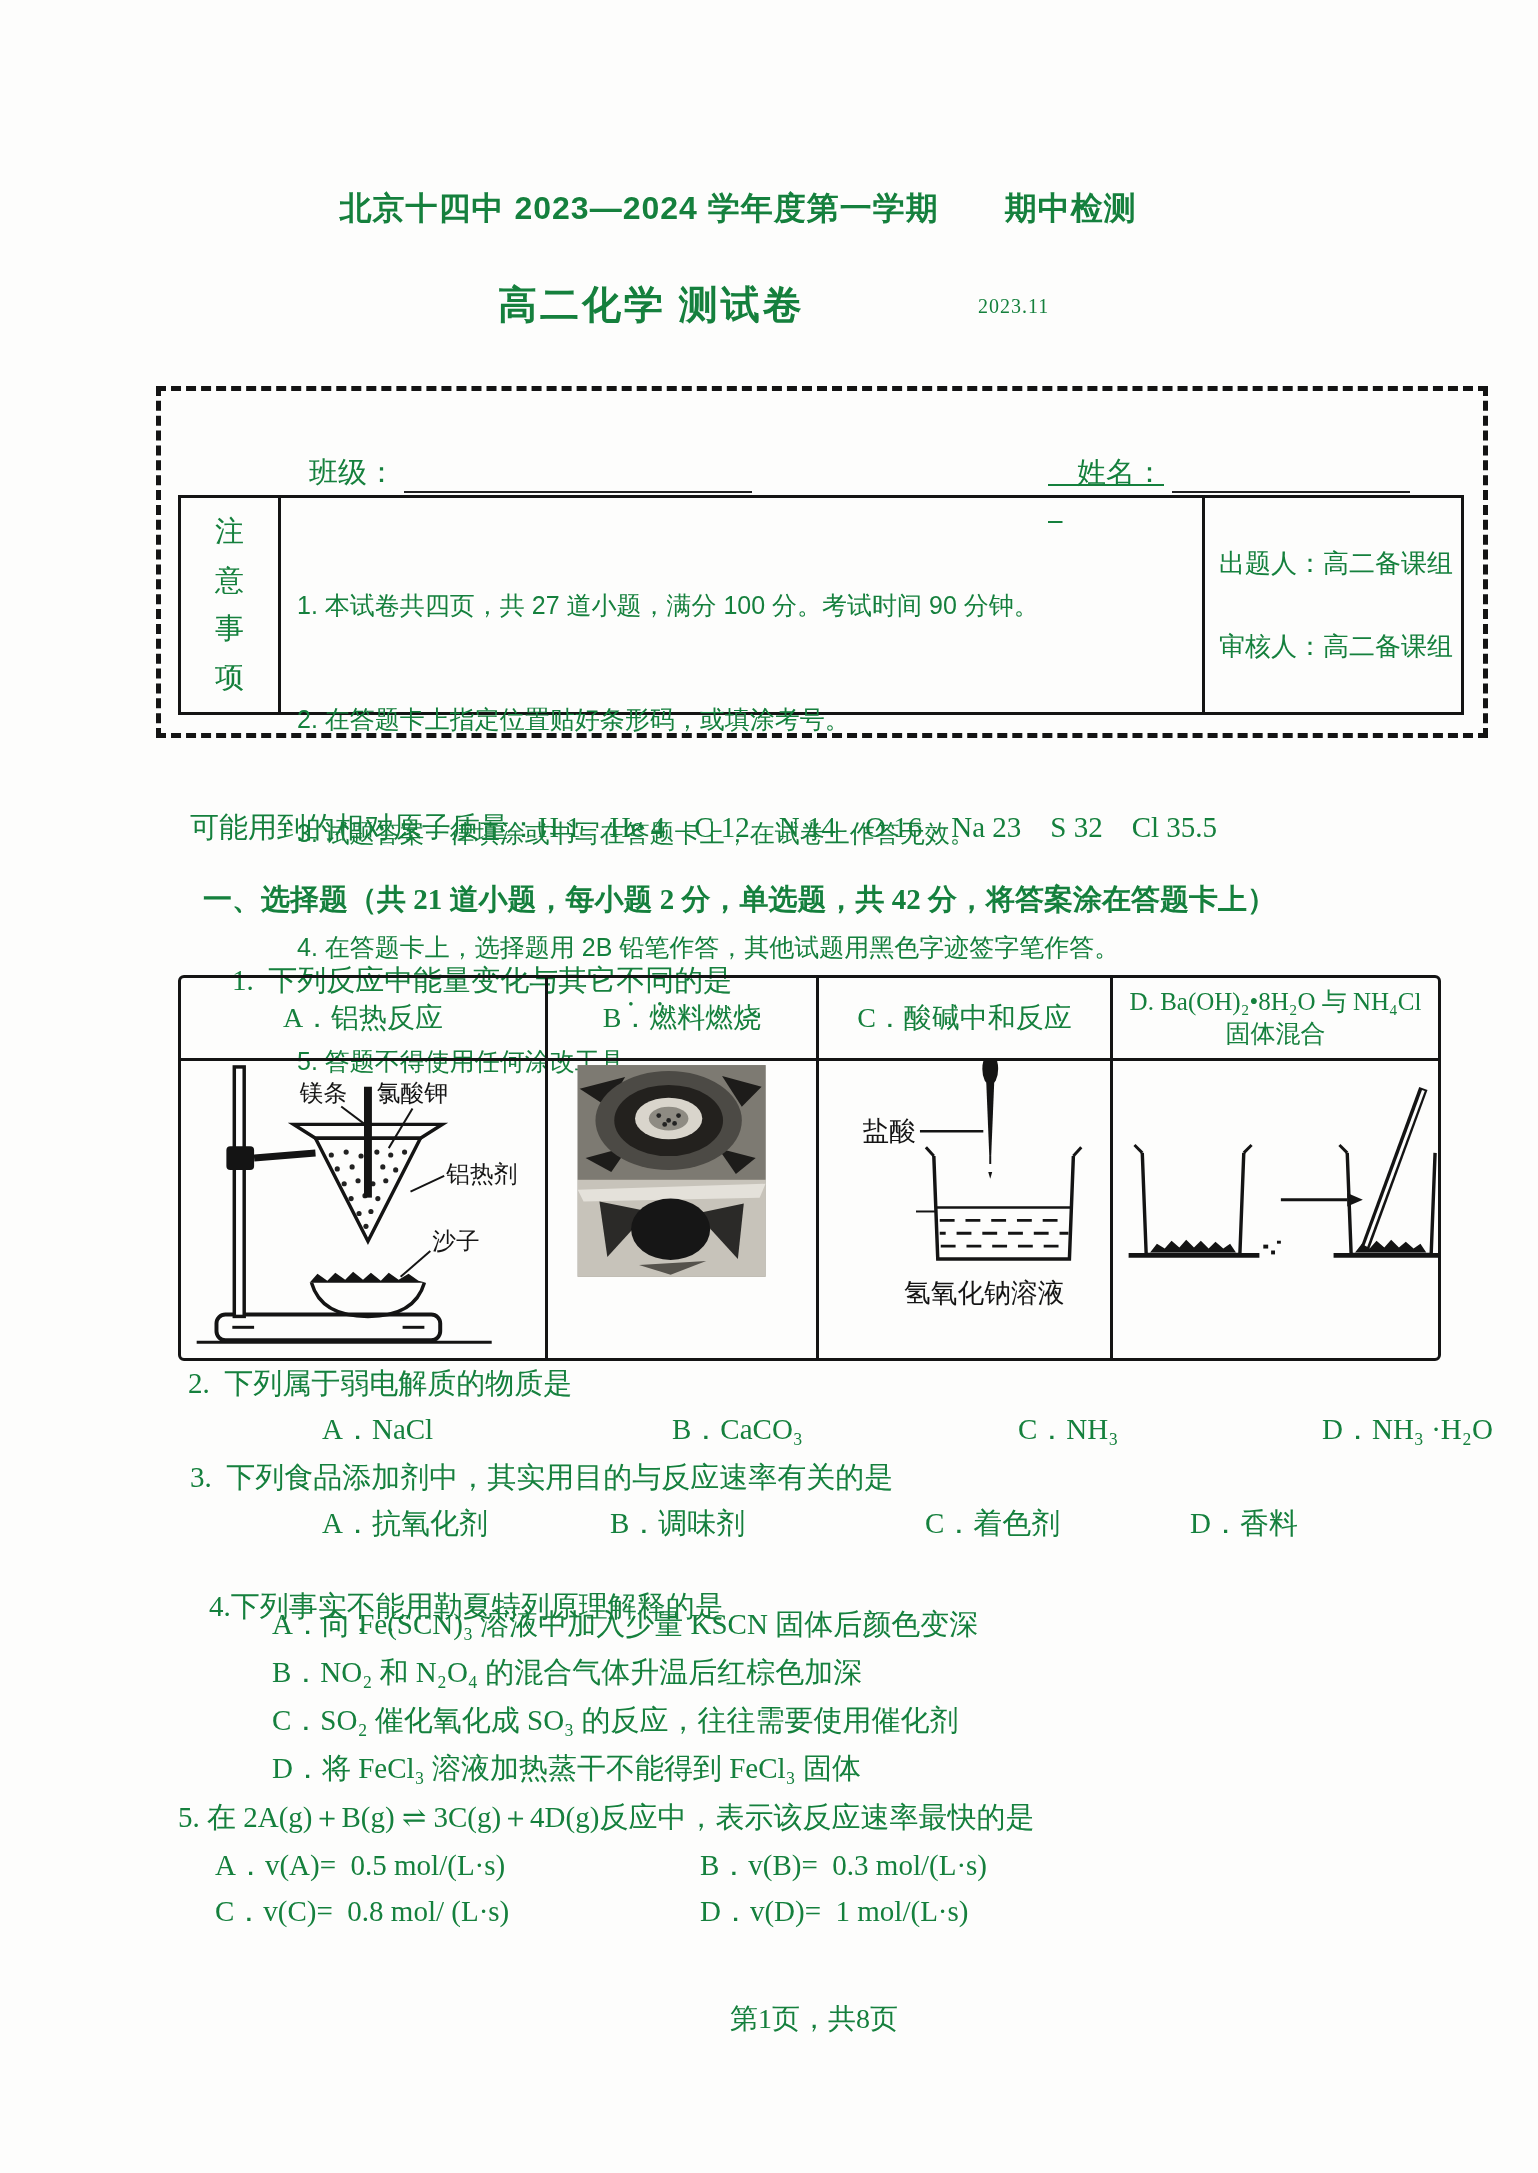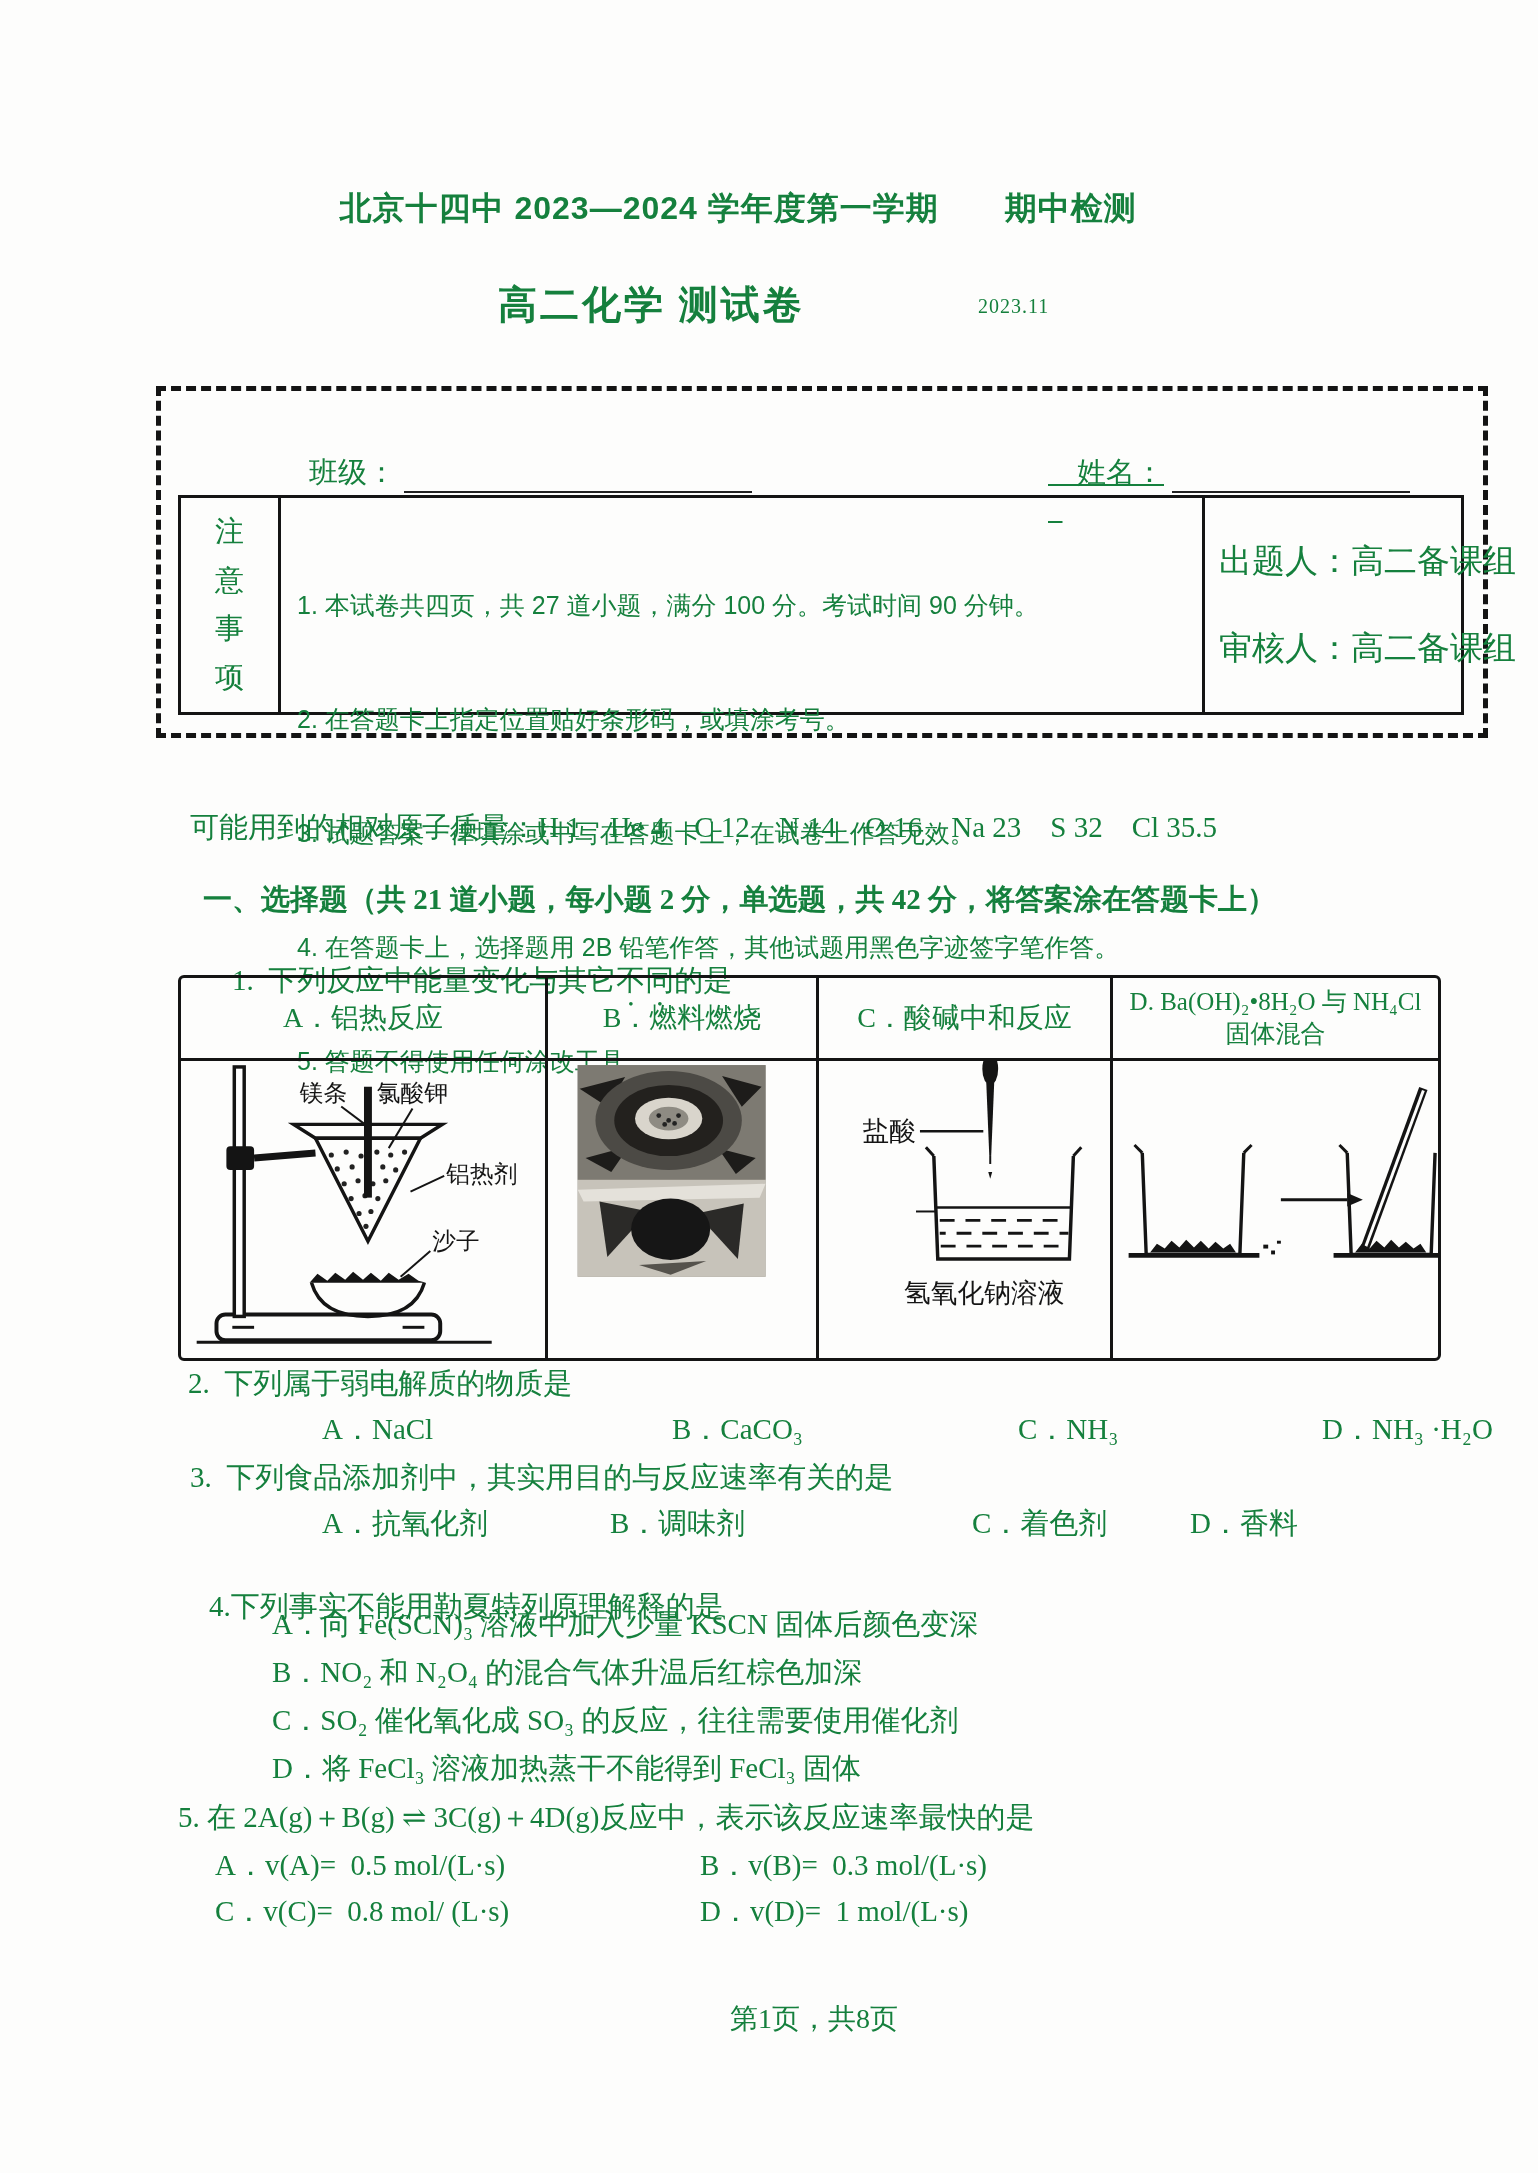--- a/index.html
+++ b/index.html
@@ -13,21 +13,21 @@
   .title1 { font-family:"Liberation Sans","DejaVu Sans",sans-serif; font-weight:700; font-size:32px; letter-spacing:1px; white-space:pre; }
   .t1gap { margin-left:66px; }
   .title2 { font-weight:700; font-size:39px; letter-spacing:3px; white-space:pre; }
   .date  { font-size:20px; letter-spacing:1px; }
   .dashed-box { border:5px dashed #141414; }
   .field { font-size:29px; white-space:pre; }
   .blank { display:inline-block; height:36px; border-bottom:2px solid #222; vertical-align:bottom; margin-left:8px; }
   .notice { display:flex; border:3px solid #141414; font-family:"Liberation Sans","DejaVu Sans",sans-serif; }
   .notice-label { width:100px; border-right:3px solid #141414; display:flex; flex-direction:column; justify-content:space-around; align-items:center; font-size:29px; padding:10px 0; }
   .notice-items { flex:1; border-right:3px solid #141414; padding:12px 14px 8px 16px; font-size:25px; line-height:38px; white-space:pre; }
-  .notice-people { width:256px; display:flex; flex-direction:column; justify-content:space-evenly; padding-left:14px; font-size:33px; white-space:pre; }
+  .notice-people { width:256px; display:flex; flex-direction:column; justify-content:space-evenly; padding-left:14px; font-size:26px; white-space:pre; }
   .body-text { font-size:29px; white-space:pre; }
   .bold { font-weight:700; }
   .emph { text-emphasis:filled dot; -webkit-text-emphasis:filled dot; text-emphasis-position:under right; -webkit-text-emphasis-position:under; }
   .qtable { display:grid; grid-template-columns:364px 271px 294px 1fr; grid-template-rows:80px 300px; border:3px solid #141414; }
   .qt-h { display:flex; flex-direction:column; align-items:center; justify-content:center; font-size:28px; text-align:center; }
   .qt-hd { font-size:25px; line-height:32px; }
   .bl { border-left:3px solid #141414; }
   .bt { border-top:3px solid #141414; }
   .qt-b { position:relative; }
   .qt-b svg { position:absolute; inset:0; width:100%; height:100%; }
@@ -215,21 +215,21 @@
 
   <div class="abs body-text" style="left:188px;top:1364px;">2.  下列属于弱电解质的物质是</div>
   <span class="abs body-text" style="left:322px;top:1410px;">A．NaCl</span>
   <span class="abs body-text" style="left:672px;top:1410px;">B．CaCO₃</span>
   <span class="abs body-text" style="left:1018px;top:1410px;">C．NH₃</span>
   <span class="abs body-text" style="left:1322px;top:1410px;">D．NH₃ ·H₂O</span>
 
   <div class="abs body-text" style="left:190px;top:1458px;">3.  下列食品添加剂中，其实用目的与反应速率有关的是</div>
   <span class="abs body-text" style="left:322px;top:1504px;">A．抗氧化剂</span>
   <span class="abs body-text" style="left:610px;top:1504px;">B．调味剂</span>
-  <span class="abs body-text" style="left:925px;top:1504px;margin-left:47px;">C．着色剂</span>
+  <span class="abs body-text" style="left:925px;top:1504px;">C．着色剂</span>
   <span class="abs body-text" style="left:1190px;top:1504px;">D．香料</span>
 
   <div class="abs body-text" style="left:180px;top:1554px;">
     <span>4.下列事实</span><span class="emph">不能</span><span>用勒夏特列原理解释的是</span>
   </div>
   <div class="abs body-text" style="left:272px;top:1605px;">A．向 Fe(SCN)₃ 溶液中加入少量 KSCN 固体后颜色变深</div>
   <div class="abs body-text" style="left:272px;top:1653px;">B．NO₂ 和 N₂O₄ 的混合气体升温后红棕色加深</div>
   <div class="abs body-text" style="left:272px;top:1701px;">C．SO₂ 催化氧化成 SO₃ 的反应，往往需要使用催化剂</div>
   <div class="abs body-text" style="left:272px;top:1749px;">D．将 FeCl₃ 溶液加热蒸干不能得到 FeCl₃ 固体</div>
 

